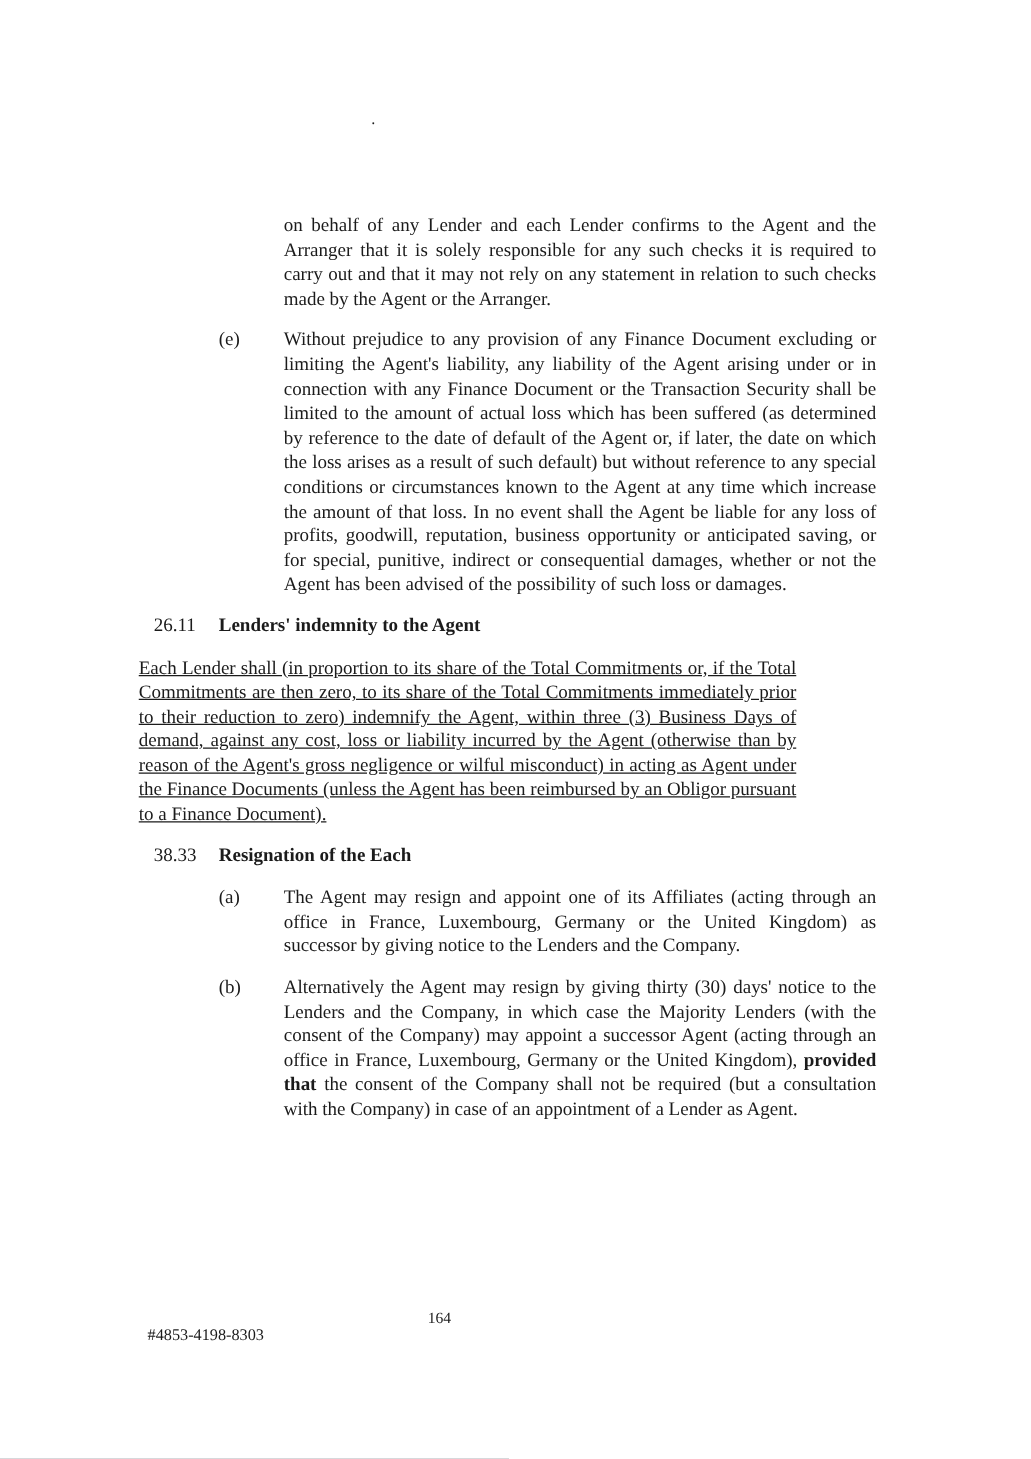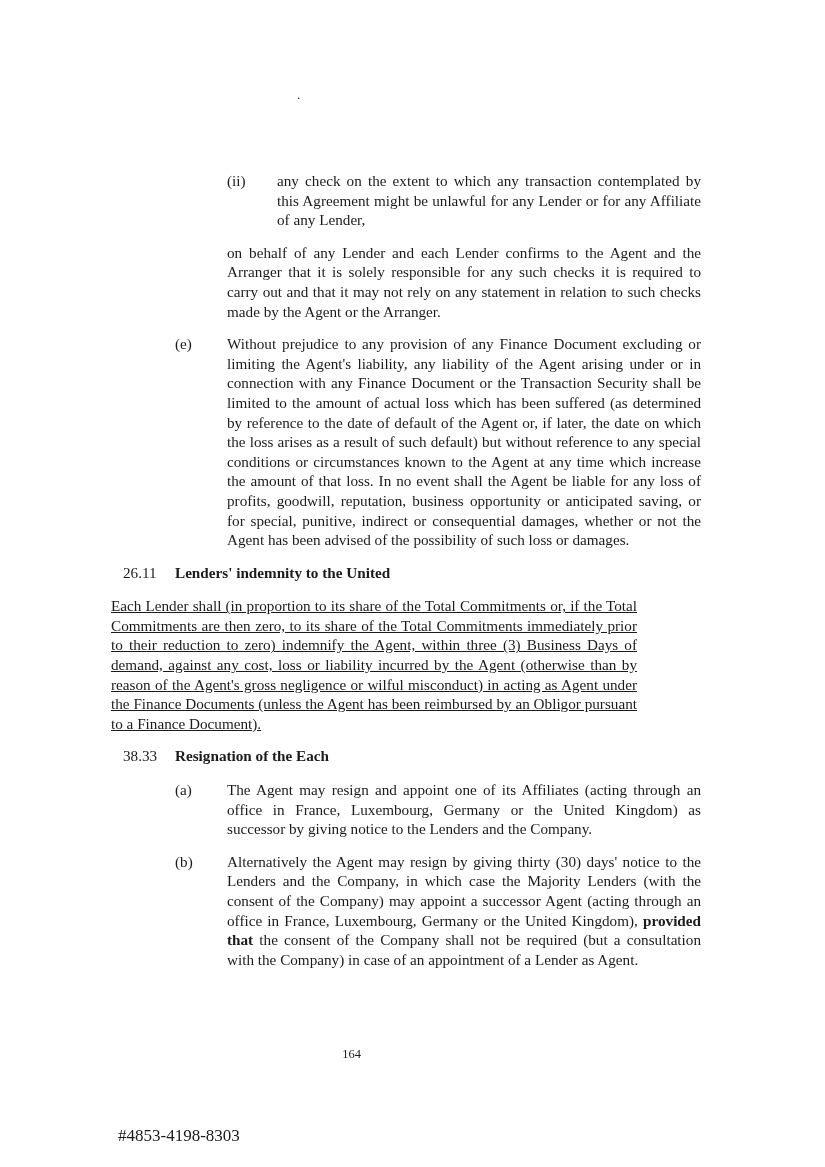--- a/index.html
+++ b/index.html
@@ -80,50 +80,46 @@
     position: absolute;
     top: 1047px;
     left: 0;
     width: 703px;
     text-align: center;
     font-size: 12.5px;
     line-height: 14px;
   }
   .footer-id {
     position: absolute;
-    top: 1128px;
+    top: 1060px;
     left: 118px;
-    font-size: 17px;
+    font-size: 13px;
     line-height: 15px;
   }
 </style>
 </head>
 <body>
 
 <div class="doc-page">
 
   <span class="stray-mark">.</span>
 
   <div class="content">
 
-    <div class="block clause-l2">
-      <span class="label">(ii)</span>
-      <span class="body justified">any check on the extent to which any transaction contemplated by this Agreement might be unlawful for any Lender or for any Affiliate of any Lender,</span>
-    </div>
 
     <div class="block cont-para justified">on behalf of any Lender and each Lender confirms to the Agent and the Arranger that it is solely responsible for any such checks it is required to carry out and that it may not rely on any statement in relation to such checks made by the Agent or the Arranger.</div>
 
     <div class="block clause-l1">
       <span class="label">(e)</span>
       <span class="body justified">Without prejudice to any provision of any Finance Document excluding or limiting the Agent's liability, any liability of the Agent arising under or in connection with any Finance Document or the Transaction Security shall be limited to the amount of actual loss which has been suffered (as determined by reference to the date of default of the Agent or, if later, the date on which the loss arises as a result of such default) but without reference to any special conditions or circumstances known to the Agent at any time which increase the amount of that loss. In no event shall the Agent be liable for any loss of profits, goodwill, reputation, business opportunity or anticipated saving, or for special, punitive, indirect or consequential damages, whether or not the Agent has been advised of the possibility of such loss or damages.</span>
     </div>
 
     <div class="block section-head">
       <span class="num">26.11</span>
-      <span class="title">Lenders' indemnity to the United</span>
+      <span class="title">Lenders' indemnity to the Agent</span>
     </div>
 
     <div class="block section-para justified">Each Lender shall (in proportion to its share of the Total Commitments or, if the Total Commitments are then zero, to its share of the Total Commitments immediately prior to their reduction to zero) indemnify the Agent, within three (3) Business Days of demand, against any cost, loss or liability incurred by the Agent (otherwise than by reason of the Agent's gross negligence or wilful misconduct) in acting as Agent under the Finance Documents (unless the Agent has been reimbursed by an Obligor pursuant to a Finance Document).</div>
 
     <div class="block section-head">
       <span class="num">38.33</span>
       <span class="title">Resignation of the Each</span>
     </div>
 
     <div class="block clause-l1">

